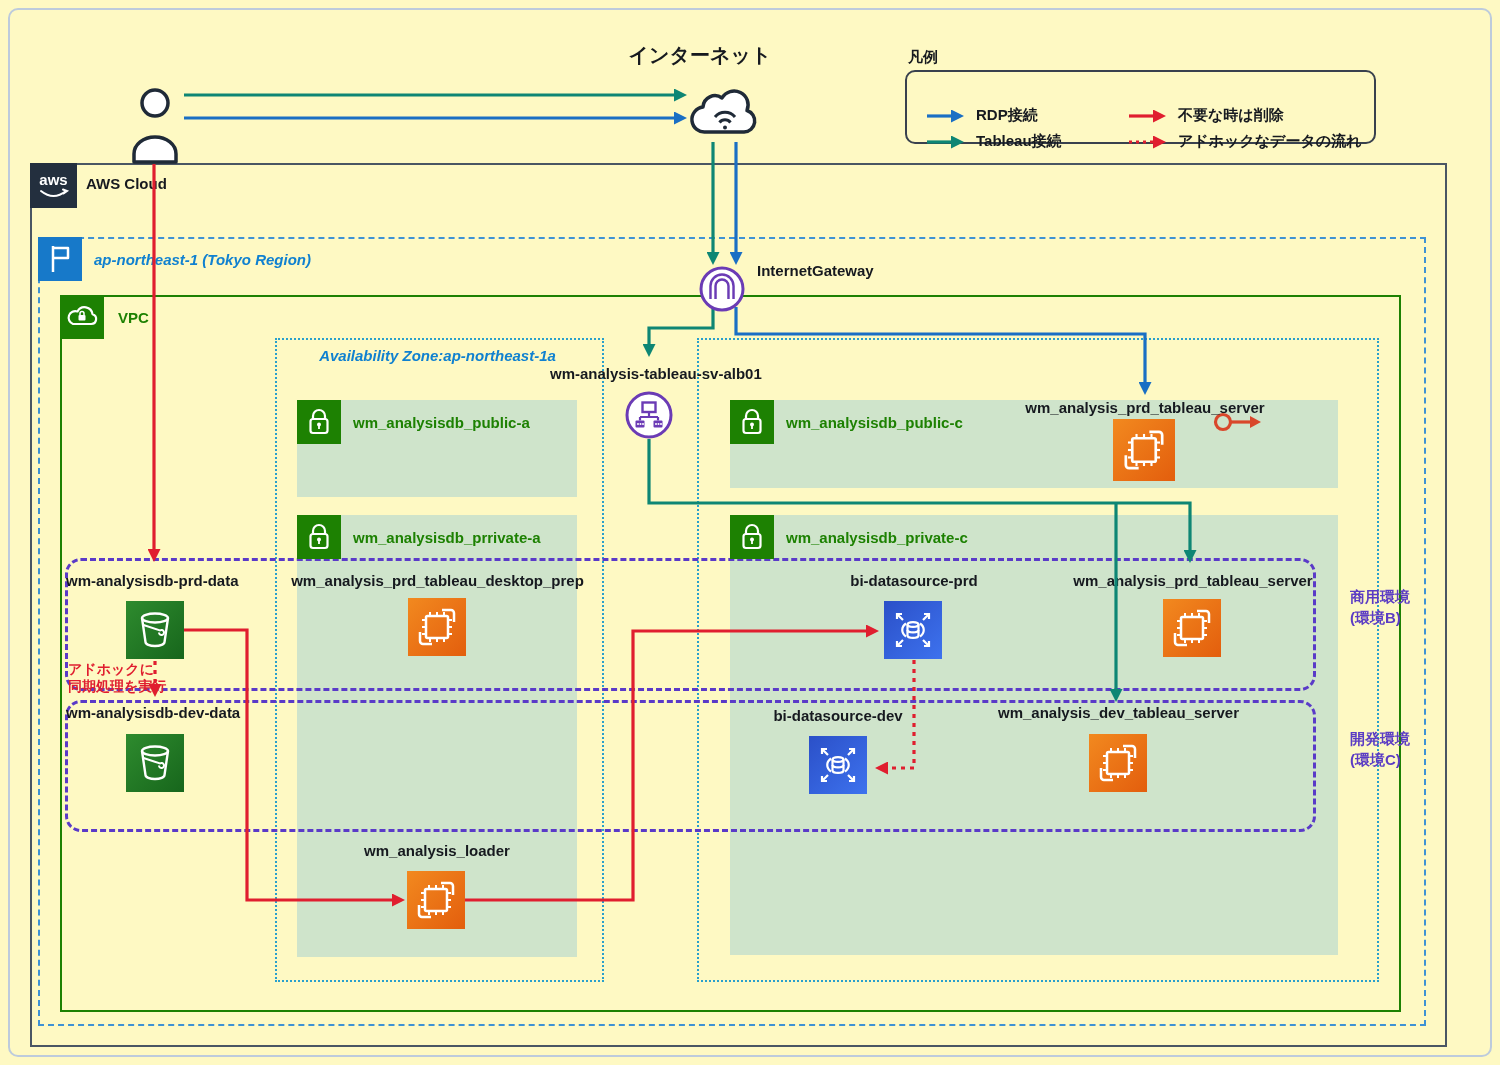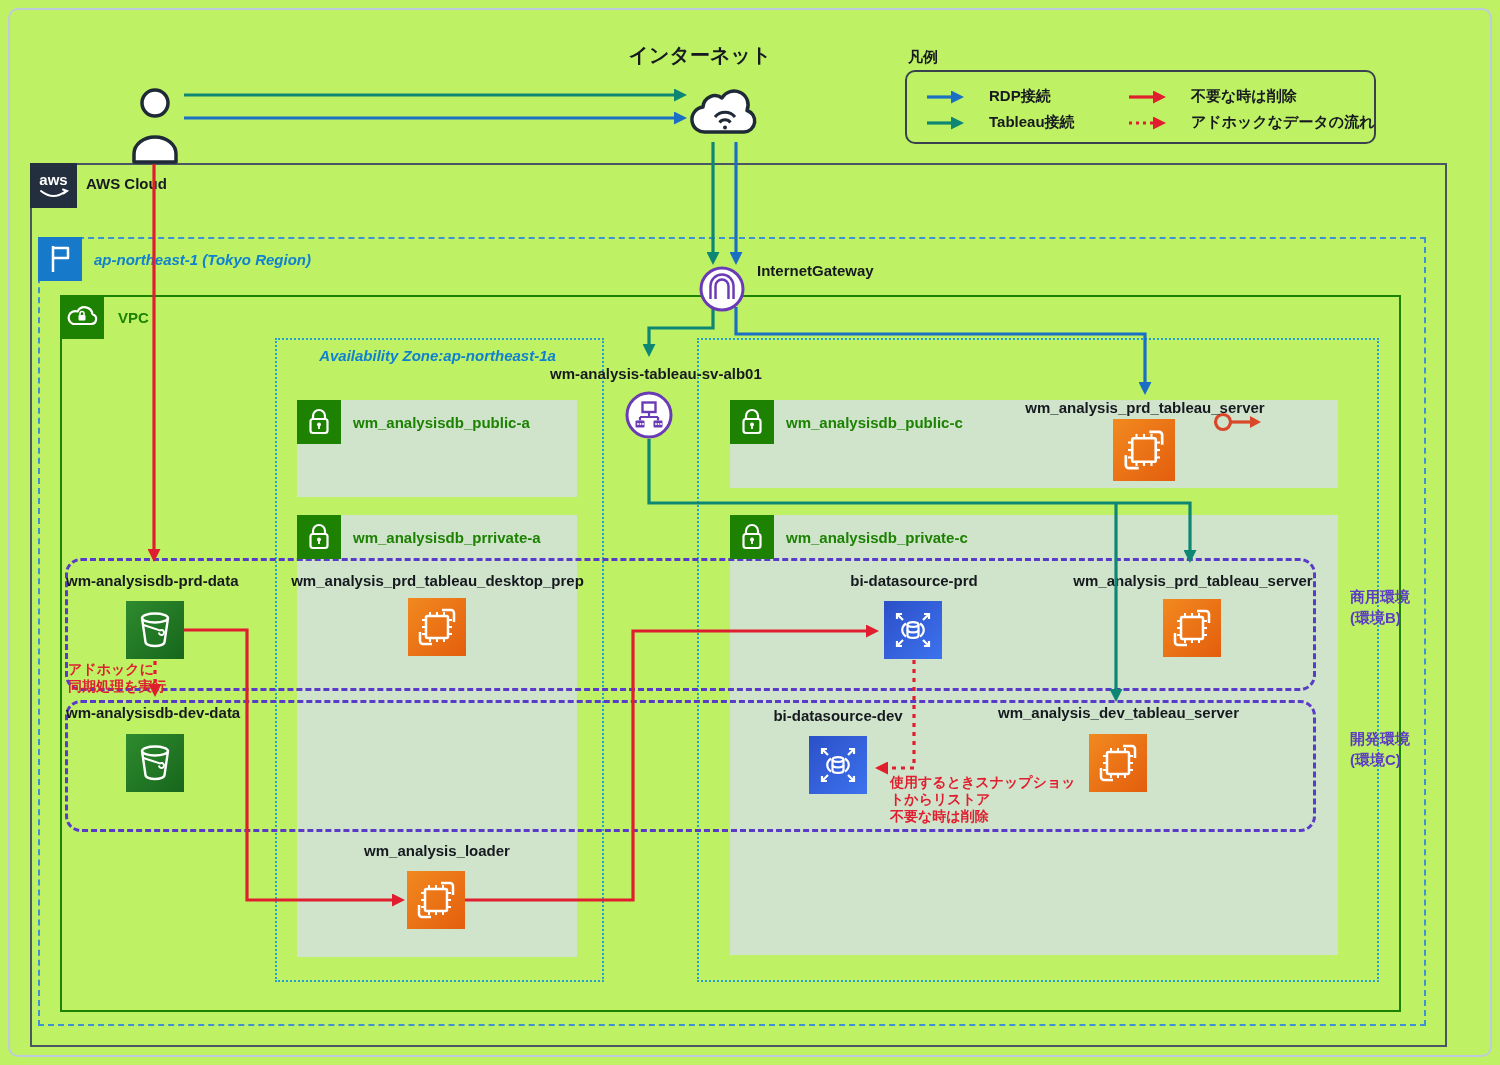--- a/index.html
+++ b/index.html
@@ -1,16 +1,16 @@
 <!DOCTYPE html>
 <html><head>
 <meta charset="utf-8">
 <style>
   html,body{margin:0;padding:0;background:#fff;}
-  #canvas{position:relative;width:1500px;height:1065px;background:#bef264;
+  #canvas{position:relative;width:1500px;height:1065px;background:#fef9c3;
           font-family:"Liberation Sans",sans-serif;overflow:hidden;}
   .abs{position:absolute;}
   .frame{inset:8px;border:2px solid #bdcbdc;border-radius:10px;z-index:0;}
   
   .awscloud-box{left:30px;top:163px;width:1413px;height:880px;border:2px solid #4a5663;z-index:1;}
   .region-box{left:38px;top:237px;width:1384px;height:785px;border:2px dashed #3e92d4;z-index:1;}
   .vpc-box{left:60px;top:295px;width:1337px;height:713px;border:2px solid #1d8102;z-index:1;}
   .az-box{border:2px dotted #29a0cc;z-index:1;}
   .az-a{left:275px;top:338px;width:325px;height:640px;}
   .az-c{left:697px;top:338px;width:678px;height:640px;}
@@ -18,21 +18,21 @@
   .env-box{border:3px dashed #5a3ac8;border-radius:16px;z-index:3;}
   .legend-box{left:905px;top:70px;width:467px;height:70px;border:2.5px solid #39414e;border-radius:10px;z-index:2;}
   
   .label{font-weight:700;font-size:15px;color:#16191f;white-space:nowrap;z-index:5;}
   .big{font-size:20px;}
   .blue-t{color:#1081d0;font-style:italic;}
   .green-t{color:#1d8102;}
   .purple-t{color:#5b3cc4;line-height:21px;margin-top:30px;}
   .red-t{color:#e01e2f;font-size:14px;line-height:17px;}
   .center{text-align:center;}
-  .legend-item{display:flex;align-items:center;gap:22px;font-weight:700;font-size:15px;color:#16191f;}
+  .legend-item{display:flex;align-items:center;gap:9px;font-weight:700;font-size:15px;color:#16191f;margin-top:19px;}
   .icon{z-index:4;}
   .topicon{z-index:7;}
   svg{display:block;}
   #overlay{left:0;top:0;z-index:6;pointer-events:none;}
 </style>
 </head>
 <body>
 
 <div id="canvas">
 
@@ -193,25 +193,20 @@
     <div>(環境B)</div>
   </div>
   <div class="abs label purple-t" style="left:1350px;top:698px;">
     <div>開発環境</div>
     <div>(環境C)</div>
   </div>
 
   <div class="abs label red-t" style="left:68px;top:661px;z-index:7;">
     <div>アドホックに</div>
     <div>同期処理を実行</div>
-  </div>
-  <div class="abs label red-t" style="left:890px;top:774px;z-index:7;">
-    <div>使用するときスナップショッ</div>
-    <div>トからリストア</div>
-    <div>不要な時は削除</div>
   </div>
 
   <svg class="abs icon" style="left:1113px;top:419px;" width="62" height="62" viewBox="0 0 58 58">
     <defs>
       <linearGradient id="gOr" x1="0" y1="0" x2="1" y2="1">
         <stop offset="0" stop-color="#f2891f"></stop>
           <stop offset="1" stop-color="#e35e0d"></stop>
       </linearGradient>
       <linearGradient id="gGr" x1="0" y1="0" x2="1" y2="1">
         <stop offset="0" stop-color="#2e8b2e"></stop>

